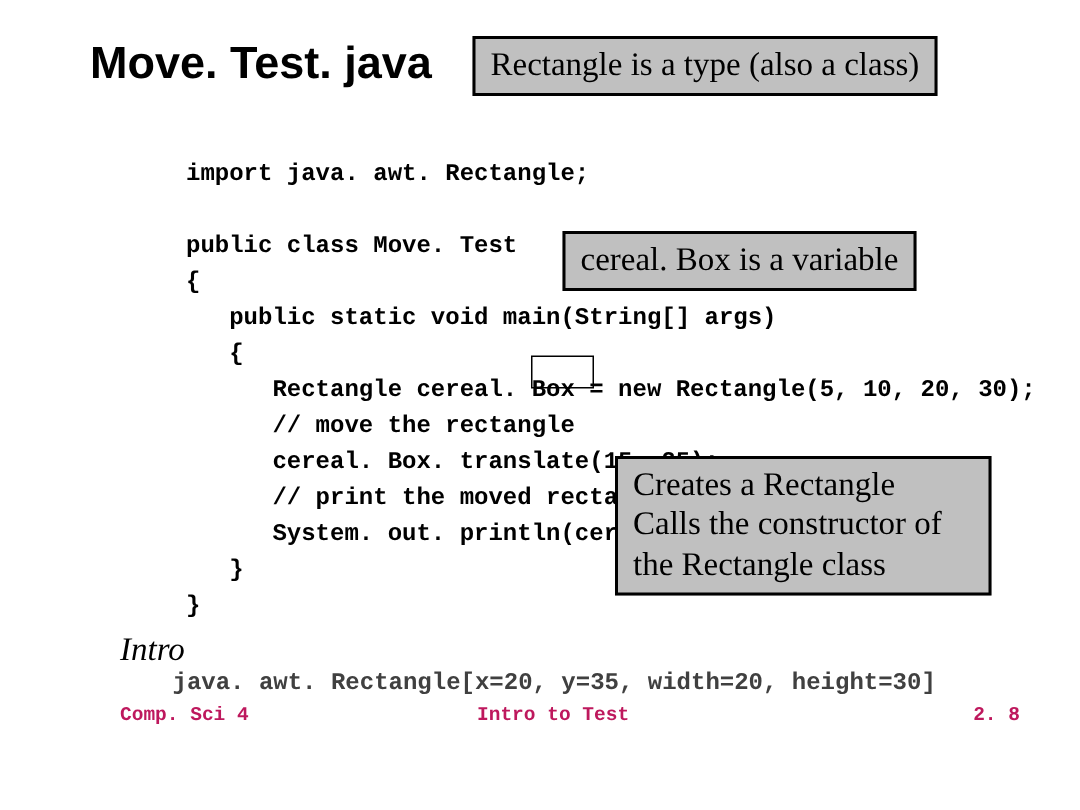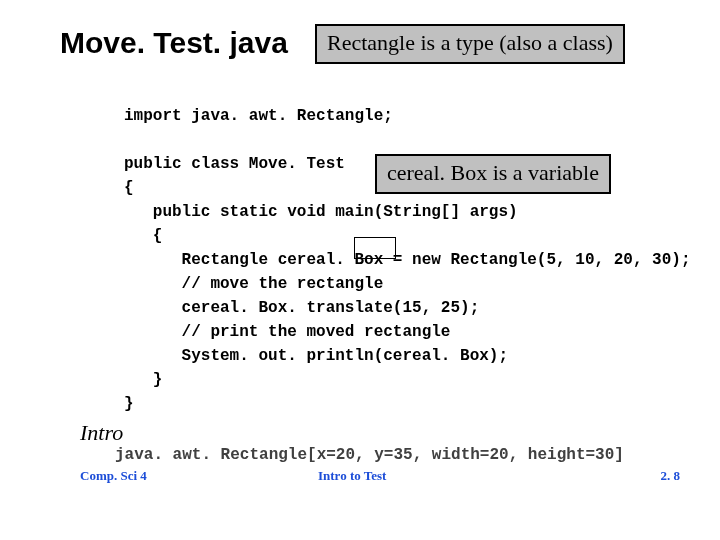--- a/index.html
+++ b/index.html
@@ -87,24 +87,24 @@
     top: 446px;
     font-family: "Courier New", monospace;
     font-weight: bold;
     font-size: 16px;
     color: #404040;
     white-space: pre;
   }
   .footer {
     position: absolute;
     bottom: 20px;
-    font-family: Liberation Serif, serif;
+    font-family: Liberation Mono, monospace;
     font-weight: bold;
     font-size: 13px;
-    color: #1d4ed8;
+    color: #be185d;
   }
   .footer.left { left: 80px; }
   .footer.center { left: 318px; }
   .footer.right { right: 40px; }
 </style>
 </head>
 <body>
 
 <div class="slide">
 
@@ -123,20 +123,25 @@
       cereal. Box. translate(15, 25);
       // print the moved rectangle
       System. out. println(cereal. Box);
    }
 }</div>
 
   <div class="callout var">cereal. Box is a variable</div>
 
   <div class="callout underline"></div>
 
+  <div class="callout creates">
+    <span>Creates a Rectangle</span><br>
+    <span>Calls the constructor of</span><br>
+    <span>the Rectangle class</span>
+  </div>
 
   <div class="prints">Intro</div>
   <div class="printout">java. awt. Rectangle[x=20, y=35, width=20, height=30]</div>
 
   <div class="footer left">Comp. Sci 4</div>
   <div class="footer center">Intro to Test</div>
   <div class="footer right">2. 8</div>
 
 </div>
 

